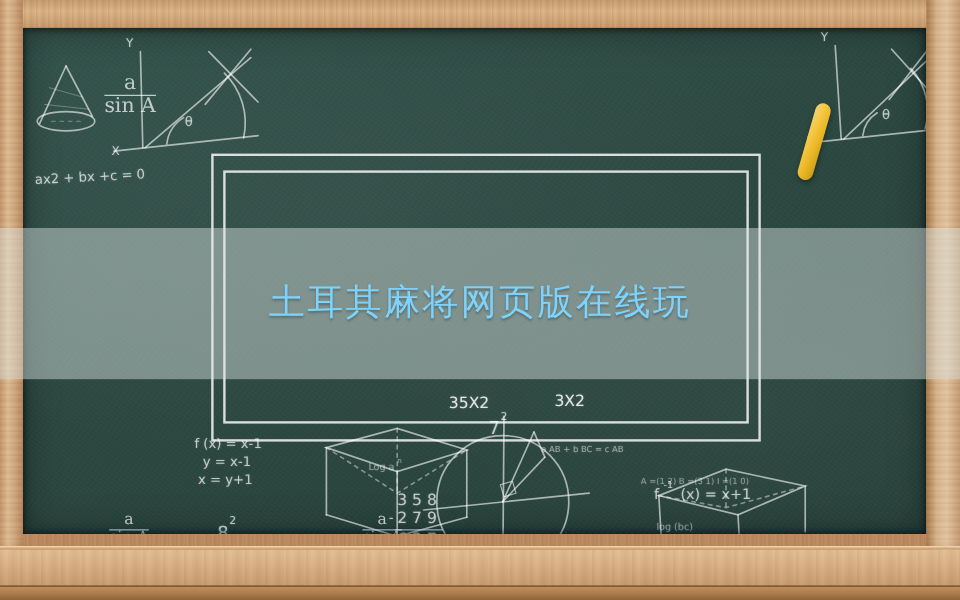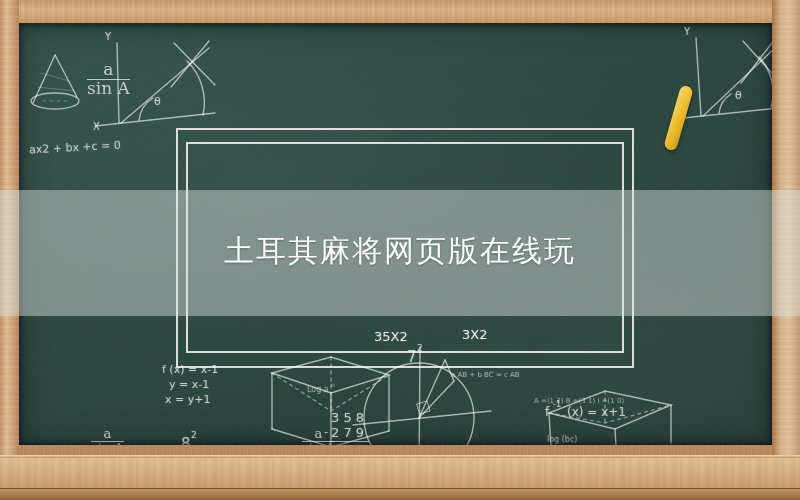--- a/index.html
+++ b/index.html
@@ -143,28 +143,28 @@
   .band {
     position: absolute;
     left: 0; top: 190px; width: 800px; height: 126px;
     background: rgba(221,229,226,0.46);
     backdrop-filter: blur(0.5px);
     display: flex;
     align-items: center;
     justify-content: center;
   }
   .band-title {
-    color: #ffffff;
+    color: #7dd3fc;
     font-size: 30px;
     line-height: 1;
     letter-spacing: 2px;
     font-weight: 400;
     text-shadow: 0 1px 2px rgba(0,0,0,0.28);
     white-space: nowrap;
-    font-family: Liberation Mono, monospace;
+    font-family: Liberation Sans, sans-serif;
   }
 
   
   .chalk-stick {
     position: absolute;
     border-radius: 5px;
   }
   .chalk-tray-white {
     left: 503px; top: 461px;
     width: 40px; height: 14px;

